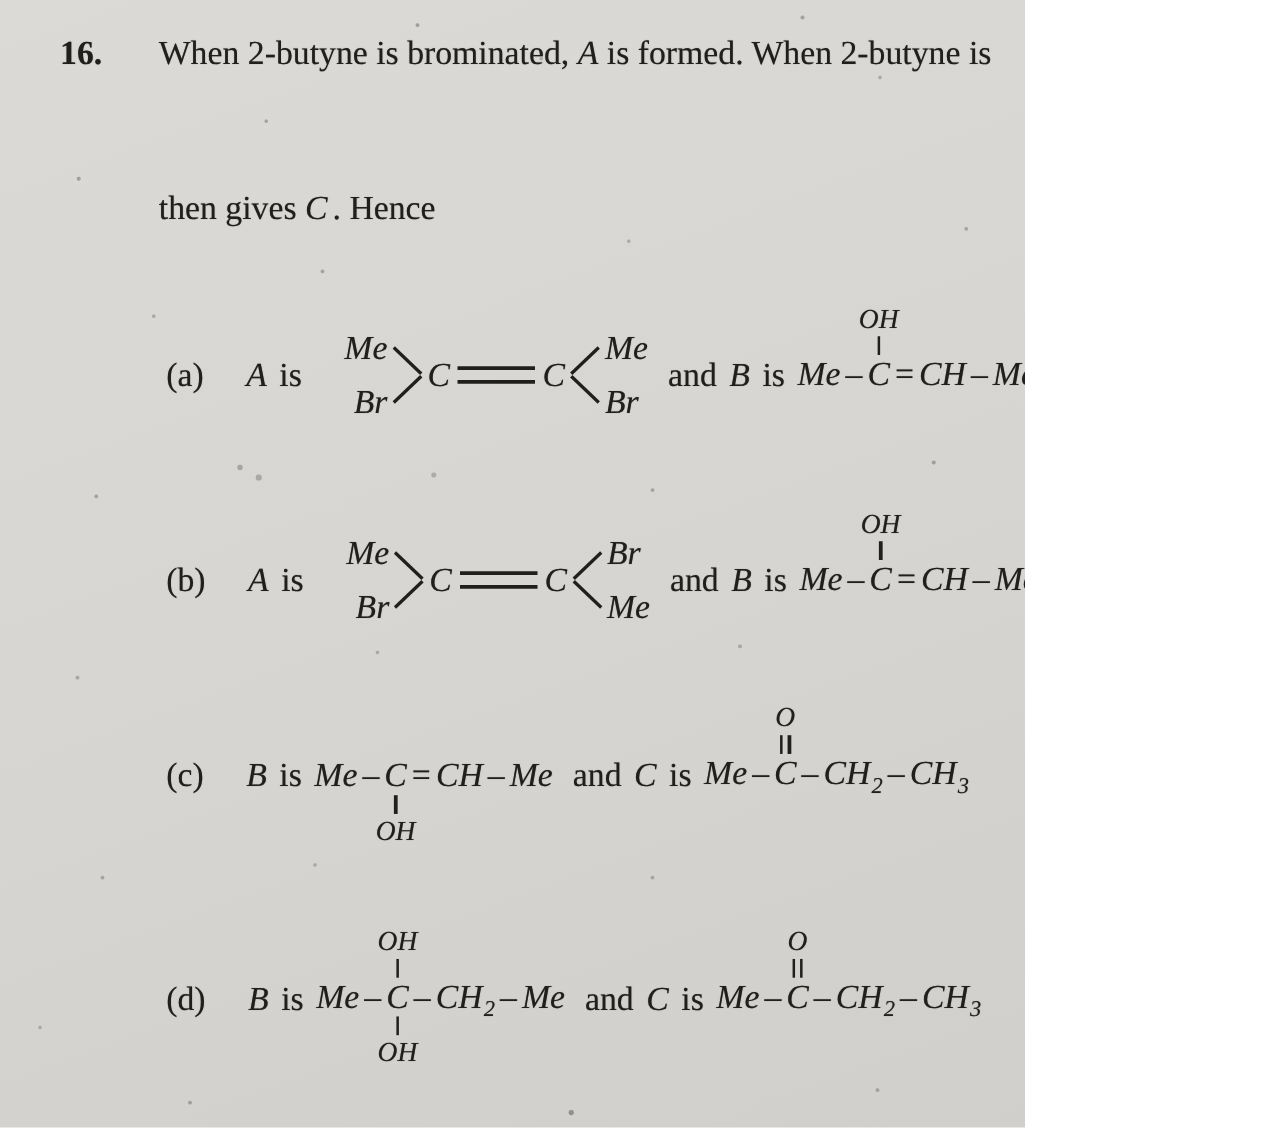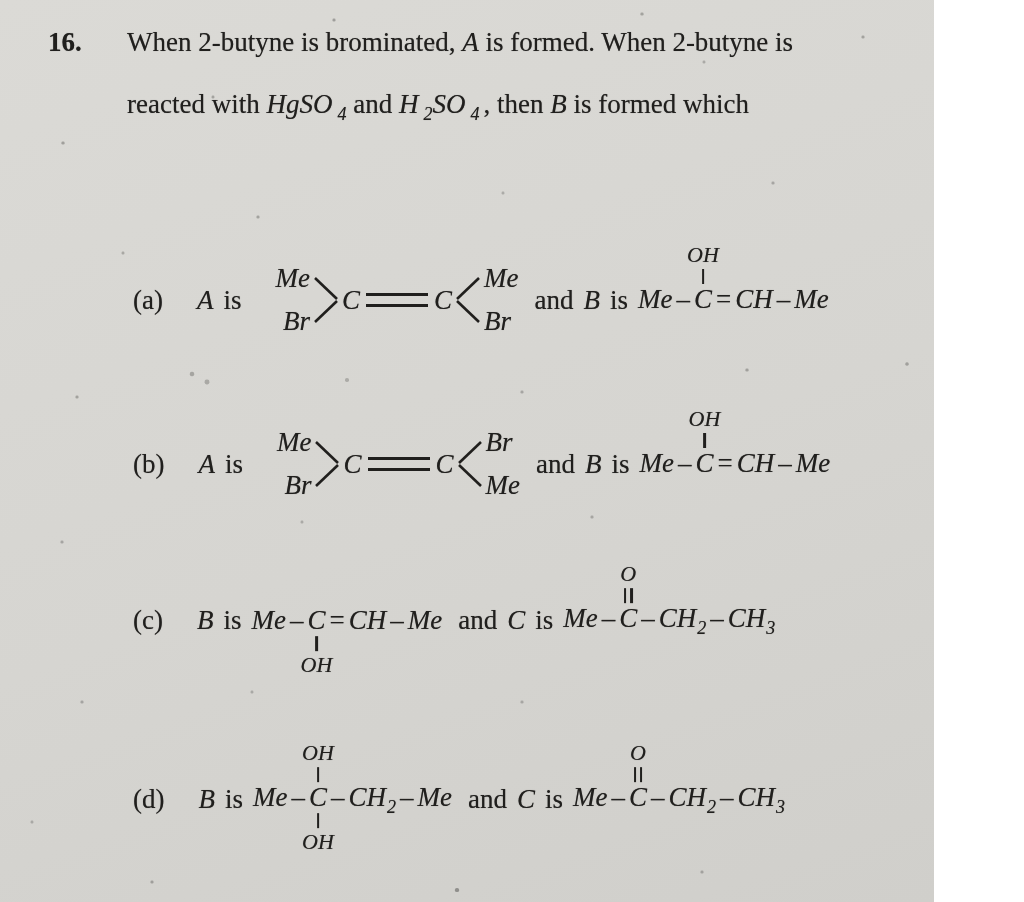--- a/index.html
+++ b/index.html
@@ -1,17 +1,17 @@
 <!DOCTYPE html>
 <html><head>
 <meta charset="utf-8">
 <style>
   html,body{margin:0;padding:0;}
   .page{
-    position:relative; width:934px; height:902px; overflow:hidden;
+    position:relative; width:820px; height:902px; overflow:hidden;
     background:linear-gradient(160deg,#dbdad6 0%,#d6d5d1 55%,#d0cfcb 100%);
     font-family:"Liberation Serif","DejaVu Serif",serif;
     color:#201f1d;
     text-shadow:0 0 0.7px rgba(25,25,25,.55);
   }
   .qnum{position:absolute; left:48px; top:27px; font-size:27px; font-weight:bold;}
   .qline{position:absolute; left:127px; font-size:27px; white-space:nowrap;}
   .qline1{top:27px;} .qline2{top:89px;} .qline3{top:151px;}
   .it{font-style:italic;}
   .fsub{font-size:18px; vertical-align:-7px; margin-left:5px; font-style:italic;}
@@ -81,30 +81,26 @@
   <div class="speck"></div>
 
   <div class="qnum">16.</div>
 
   <div class="qline qline1">
     <span>When 2-butyne is brominated,</span>
     <span class="it">A</span>
     <span>is formed. When 2-butyne is</span>
   </div>
 
-  <div class="qline qline2">
-    <span>reacted with</span>
-    <span class="it">HgSO</span><span class="fsub">4</span>
-    <span>and</span>
-    <span class="it">H</span><span class="fsub">2</span><span class="it">SO</span><span class="fsub">4</span><span class="padl">,</span>
-    <span>then</span>
-    <span class="it">B</span>
-    <span>is formed which</span>
-  </div>
-
+
+  <div class="qline qline3">
+    <span>then gives</span>
+    <span class="it">C</span><span class="padl">.</span>
+    <span>Hence</span>
+  </div>
 
   <div class="opt opt-a">
     <span class="optlabel">(a)</span>
     <span class="it">A</span>
     <span class="pre-struct">is</span>
     <span class="alkene">
       <span class="acol acol-r">
         <span>Me</span>
         <span>Br</span>
       </span>

